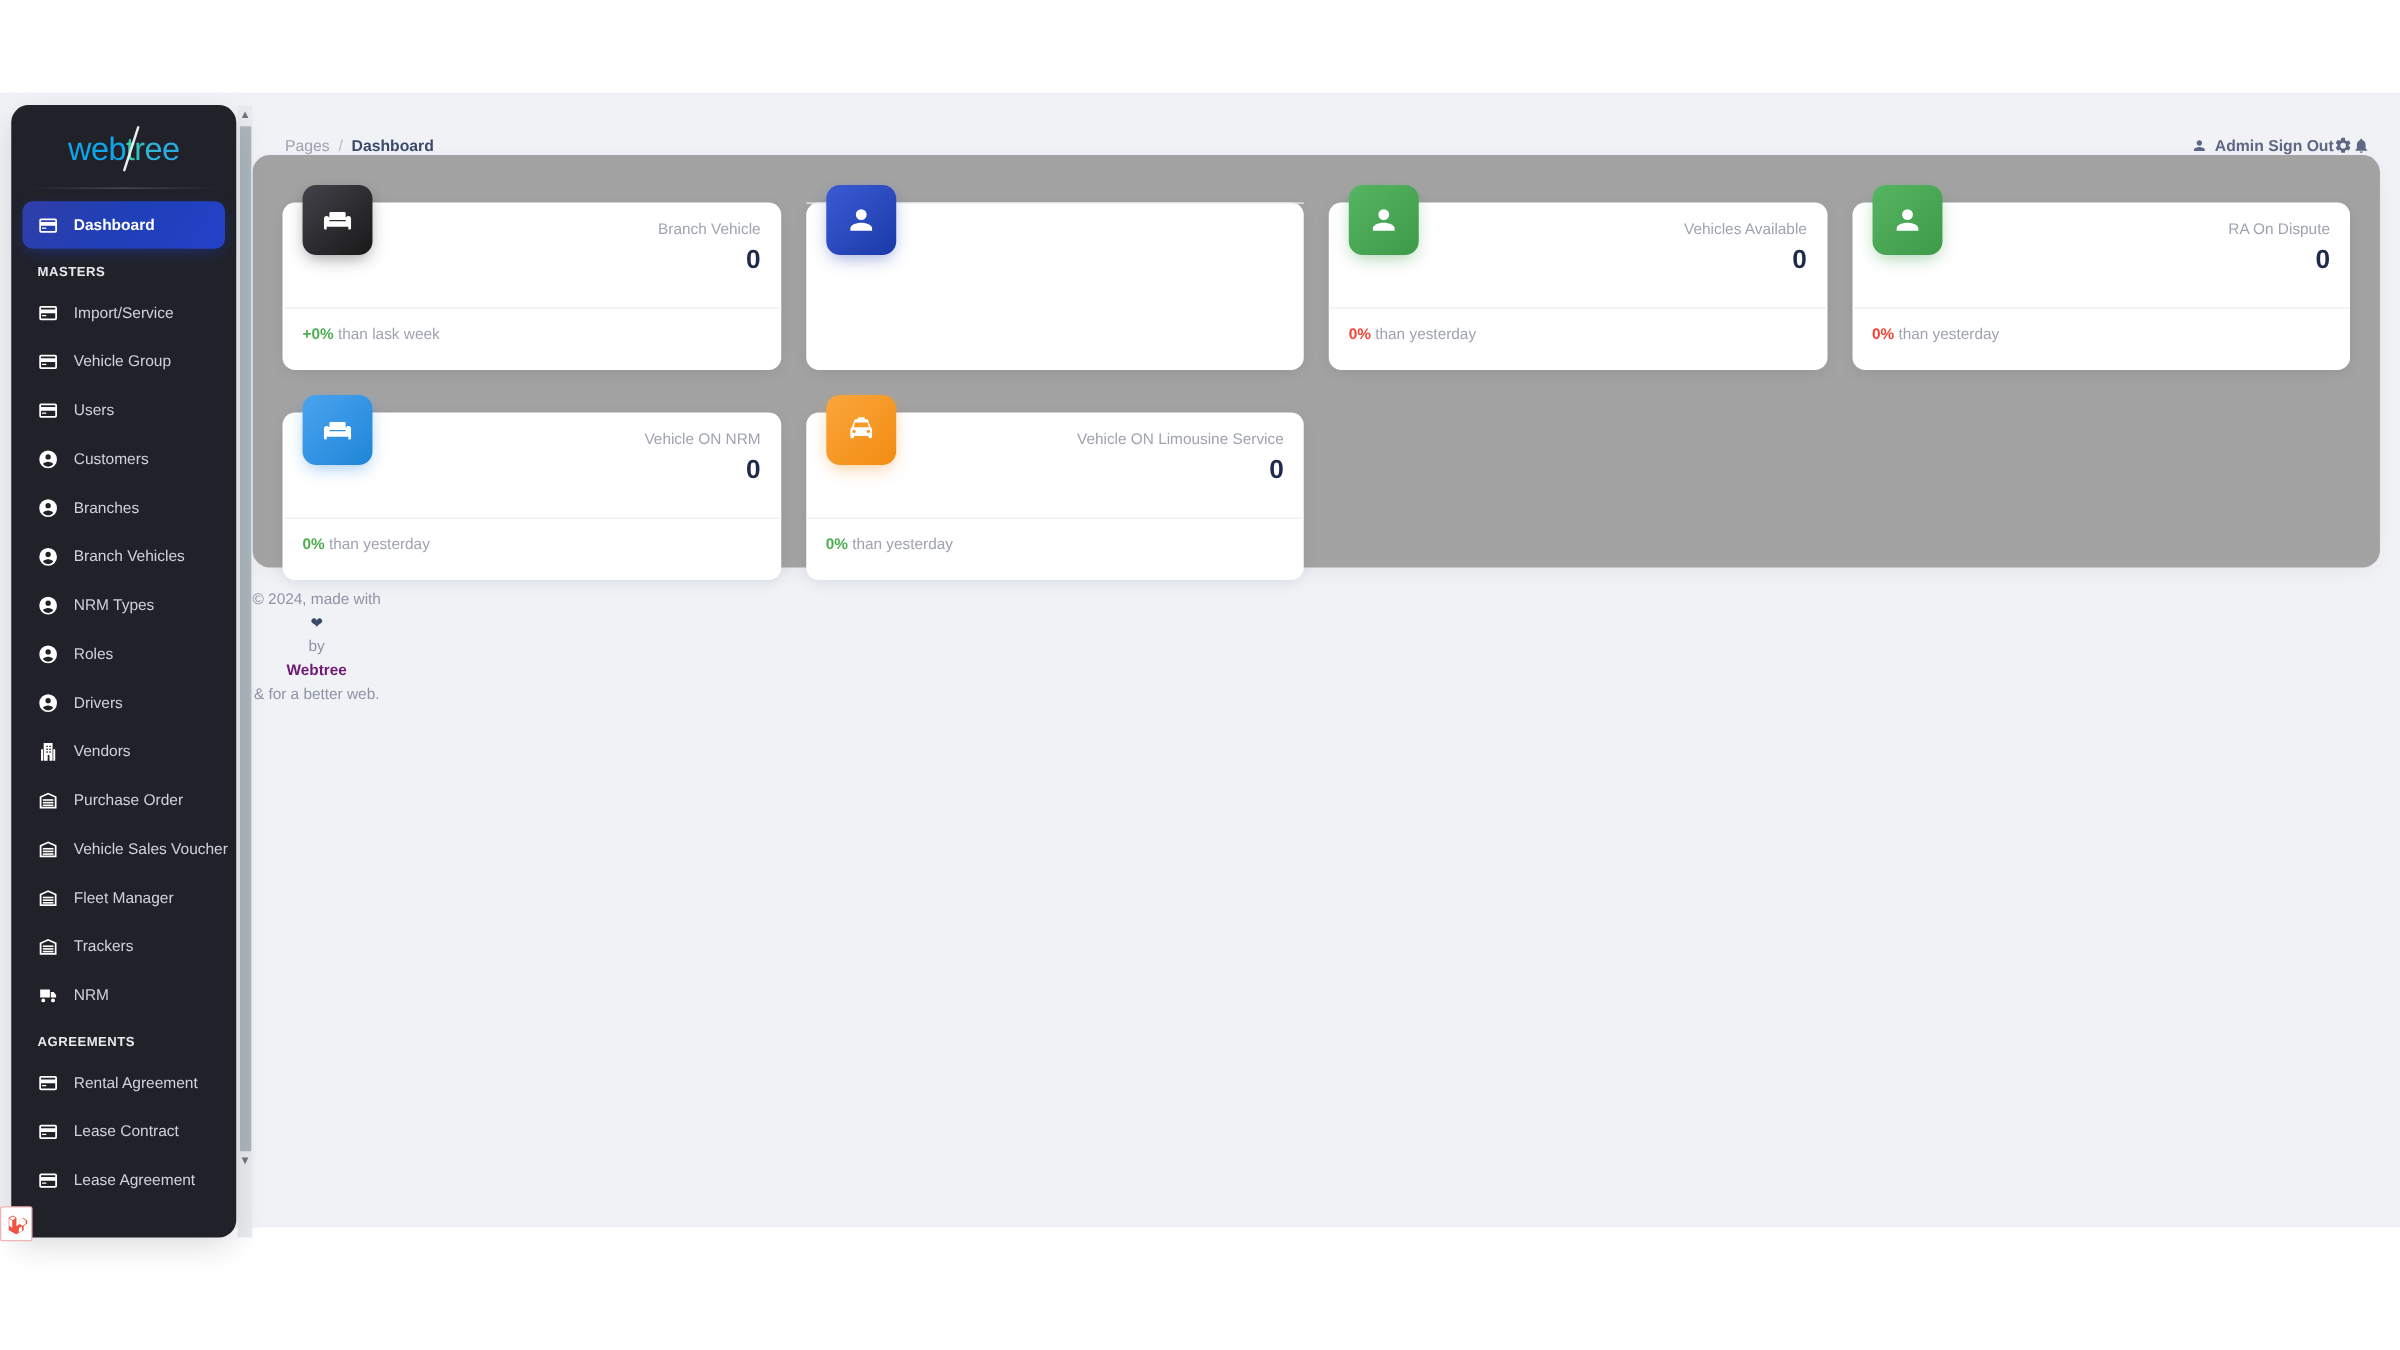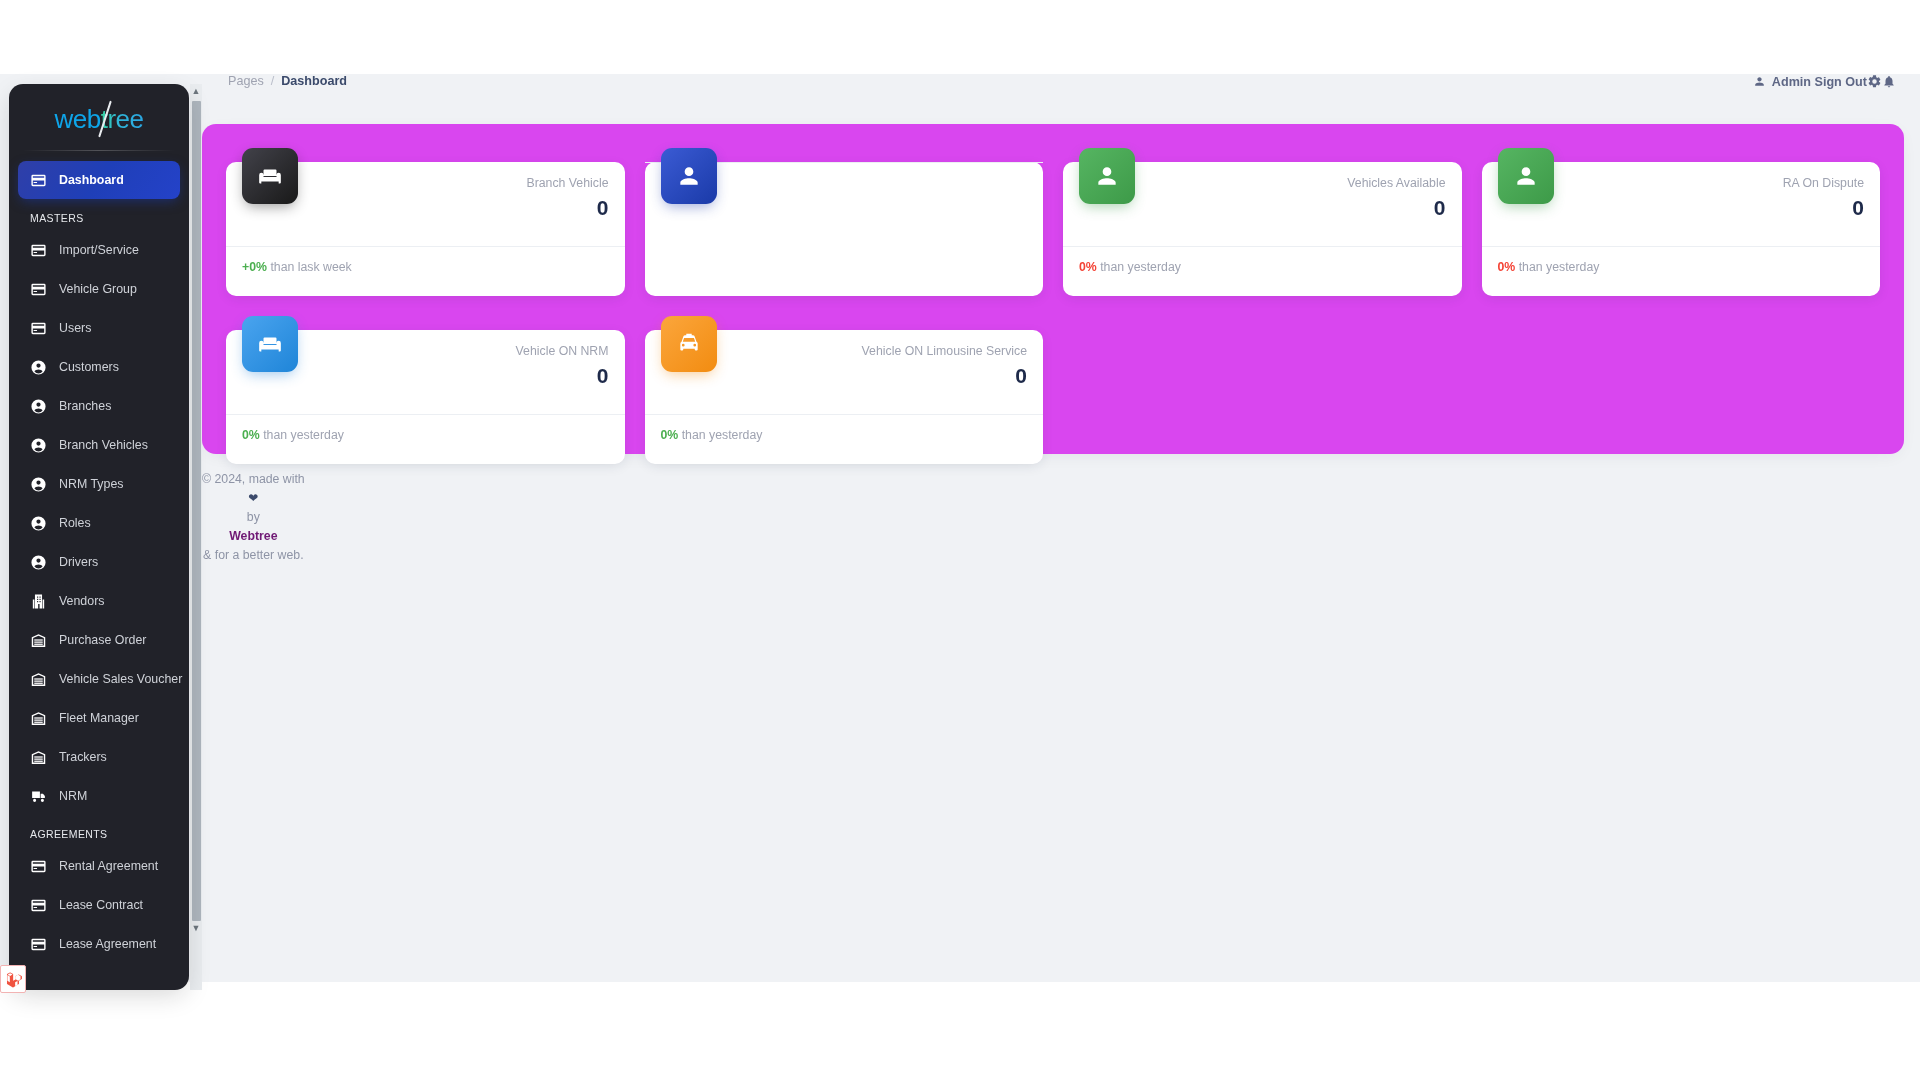--- a/index.html
+++ b/index.html
@@ -64,21 +64,21 @@
   .nav-item.active {
     background: linear-gradient(126deg, #2f3fa8 0%, #1f3fb8 50%, #2442c9 100%);
     color: #ffffff; font-weight: 600;
     box-shadow: 0 4px 12px -2px rgba(26,56,170,0.55);
   }
   .nav-item .nlabel { flex: 1; }
   .nav-ico { width: 17px; height: 17px; flex: none; display:block; }
   .nav-ico svg { width: 17px; height: 17px; display:block; fill:#ffffff; }
 
   .nav-section {
-    font-size: 10.5px; font-weight: 400; letter-spacing: .4px;
+    font-size: 10.5px; font-weight: 700; letter-spacing: .4px;
     color: #e6e8ec; padding: 12px 12px 7px 12px; text-transform: uppercase;
   }
 
   
   .side-scroll {
     position:absolute; left: 190px; top: 84px;
     width: 12px; height: 906px; background: #e9ecef; z-index: 4;
     display:flex; flex-direction: column; align-items:center;
   }
   .side-scroll .arrow { font-size: 9px; color: #6c757d; line-height:1; padding:3px 0; }
@@ -86,37 +86,37 @@
     width: 9px; background: #adb5bd; border-radius: 1px;
     margin-top: 2px; height: 820px;
   }
 
   
   .main {
     position: absolute; left: 202px; top: 74px;
     width: 1718px; height: 908px;
   }
   .topbar {
-    height: 50px; display:flex; align-items:flex-start;
+    height: 50px; display:flex; align-items:flex-end;
     padding: 0 24px 0 26px; justify-content: space-between;
   }
   .crumbs { display:flex; align-items:center; gap: 7px; font-size: 12.6px; }
   .crumbs .mut { color: #9fa3b1; }
   .crumbs .sep { color: #b9bdc9; }
   .crumbs .cur { color: #3b4a6b; font-weight: 700; }
 
   .topright { display:flex; align-items:center; color:#6b7391; }
   .signout { display:flex; align-items:center; gap:6px; font-size:12.6px; font-weight:600; color:#5e6785; cursor:pointer;}
   .topicon { cursor:pointer; display:block; }
   .topicon svg { display:block; fill:#5e6785; }
 
   .content-card {
     position:absolute; left: 0px; top: 50px;
     width: 1702px; height: 330px;
-    background: #d946ef;
+    background: #a3a3a3;
     border-radius: 14px;
     box-shadow: 0 4px 18px -6px rgba(30,40,70,0.10);
   }
 
   .cards-grid {
     display: grid;
     grid-template-columns: repeat(4, 1fr);
     gap: 20px;
     padding: 24px 24px 0 24px;
   }

